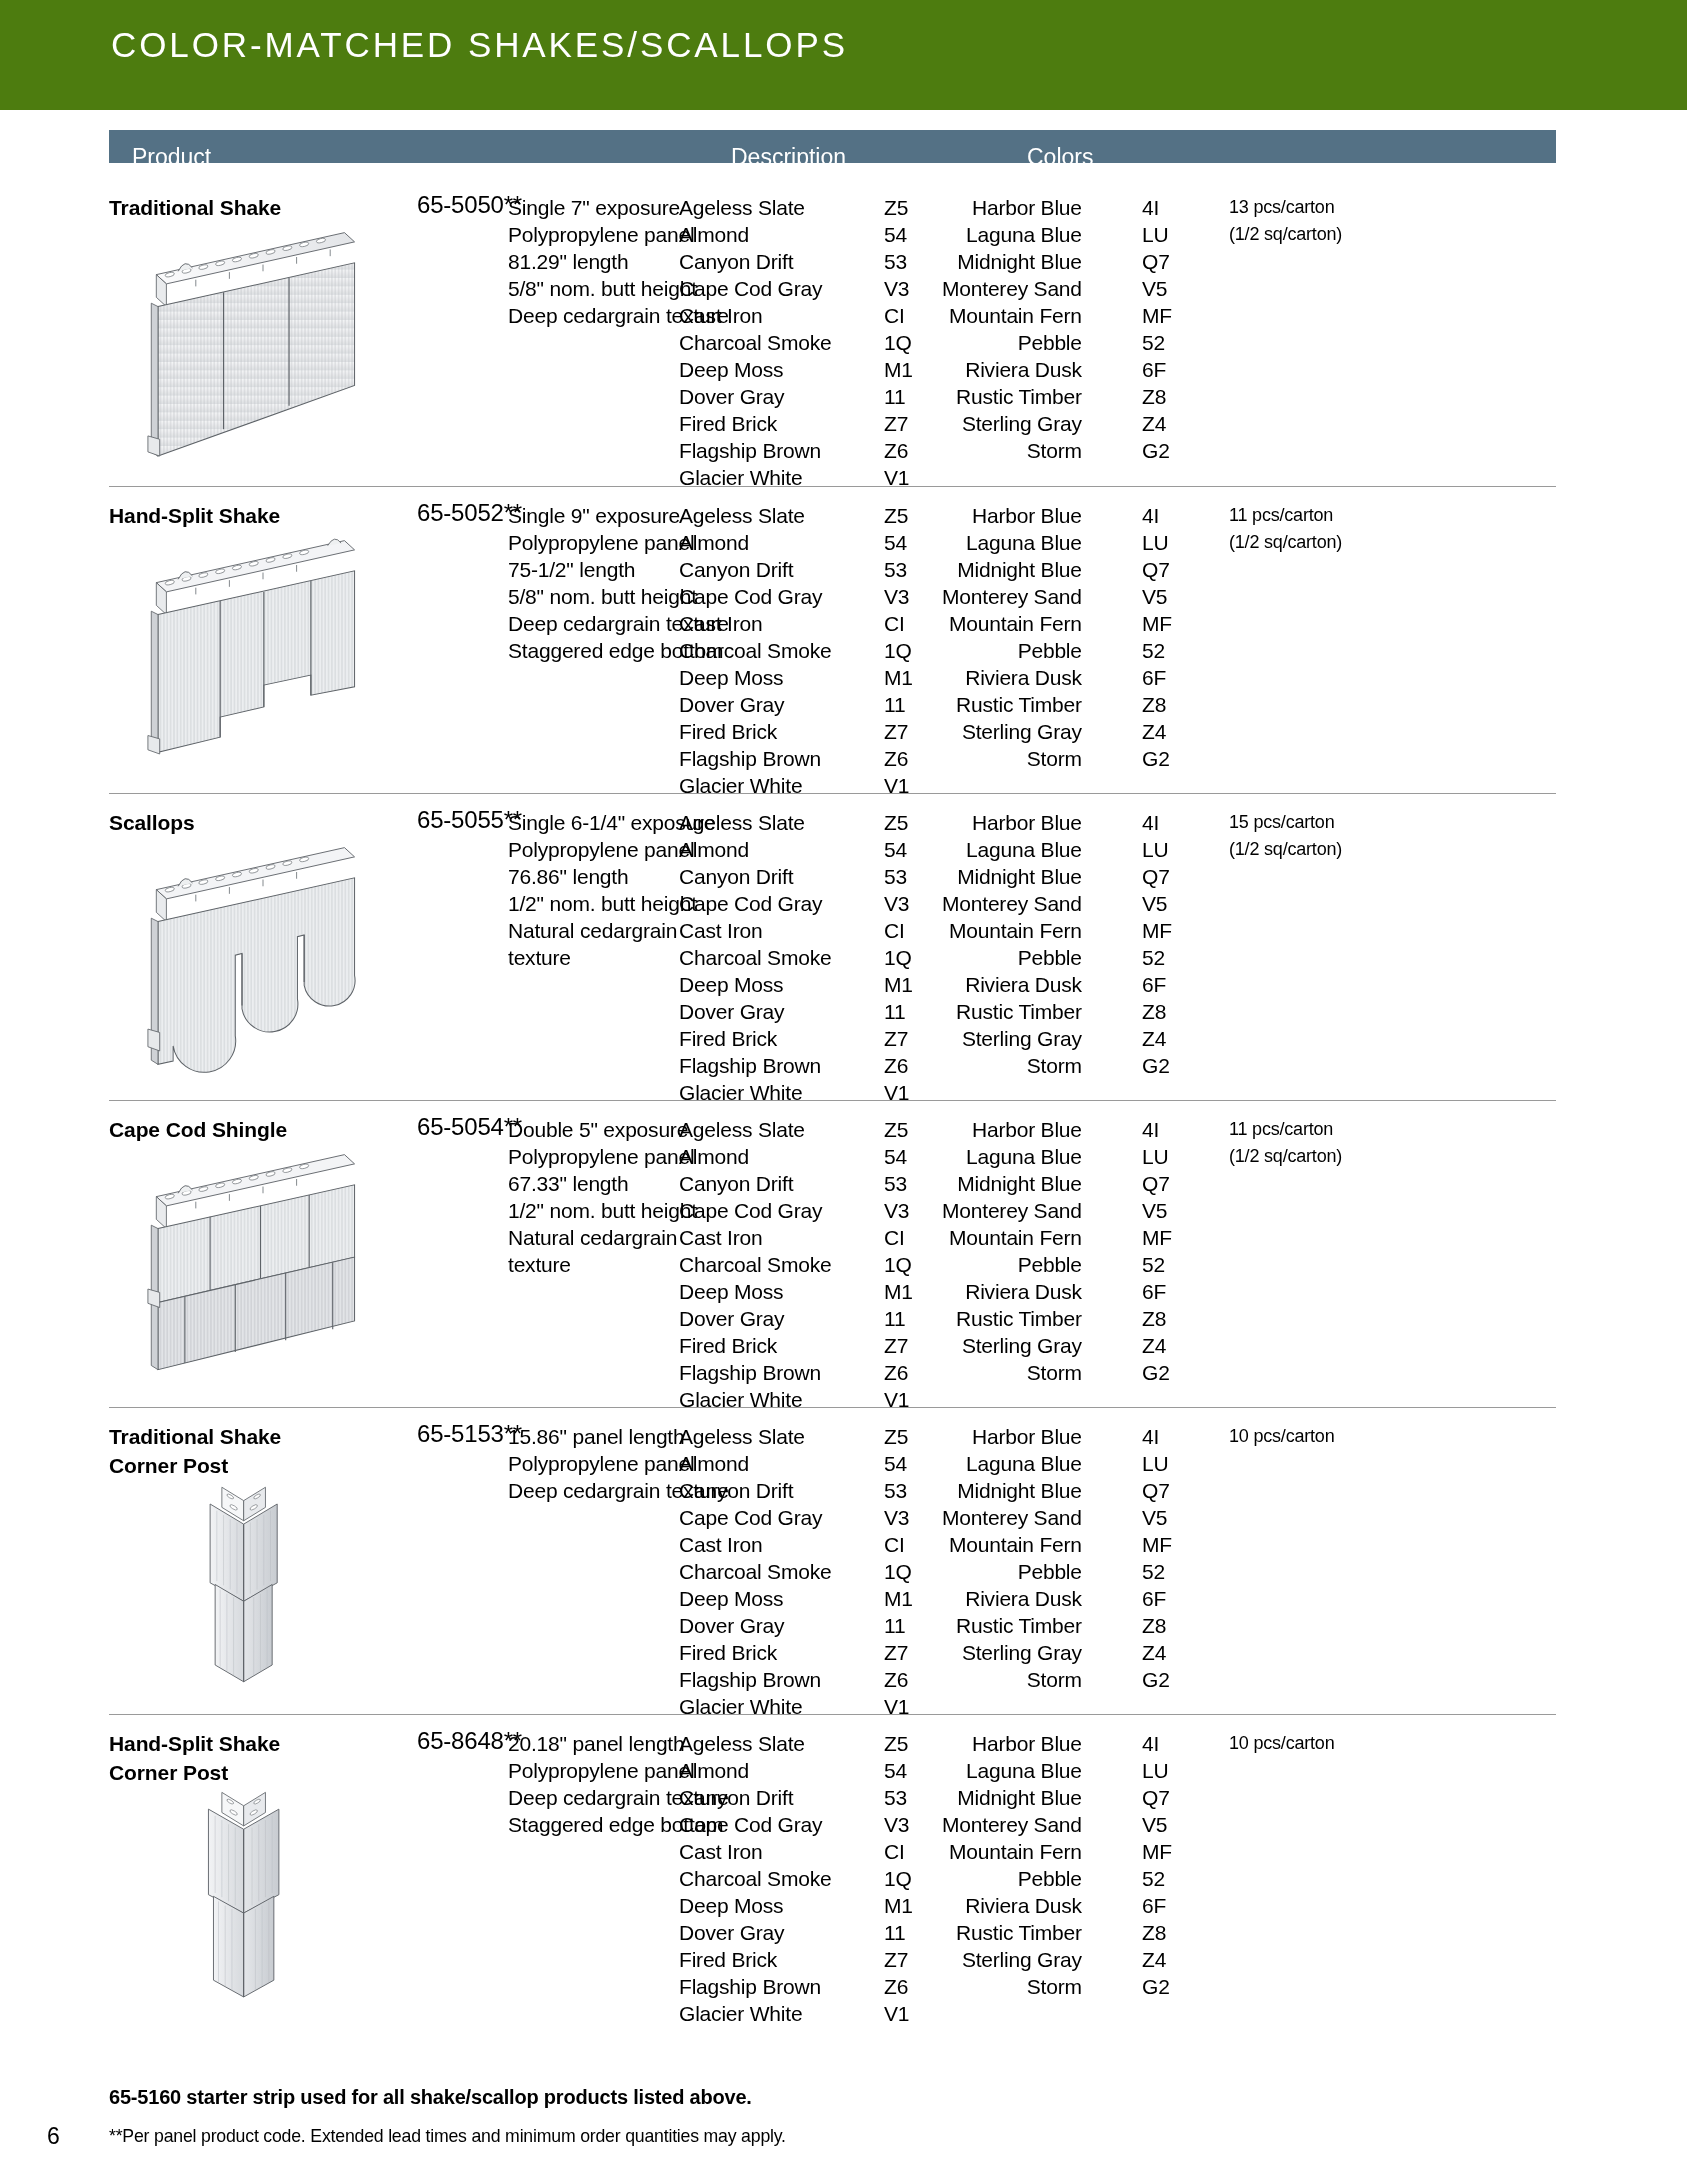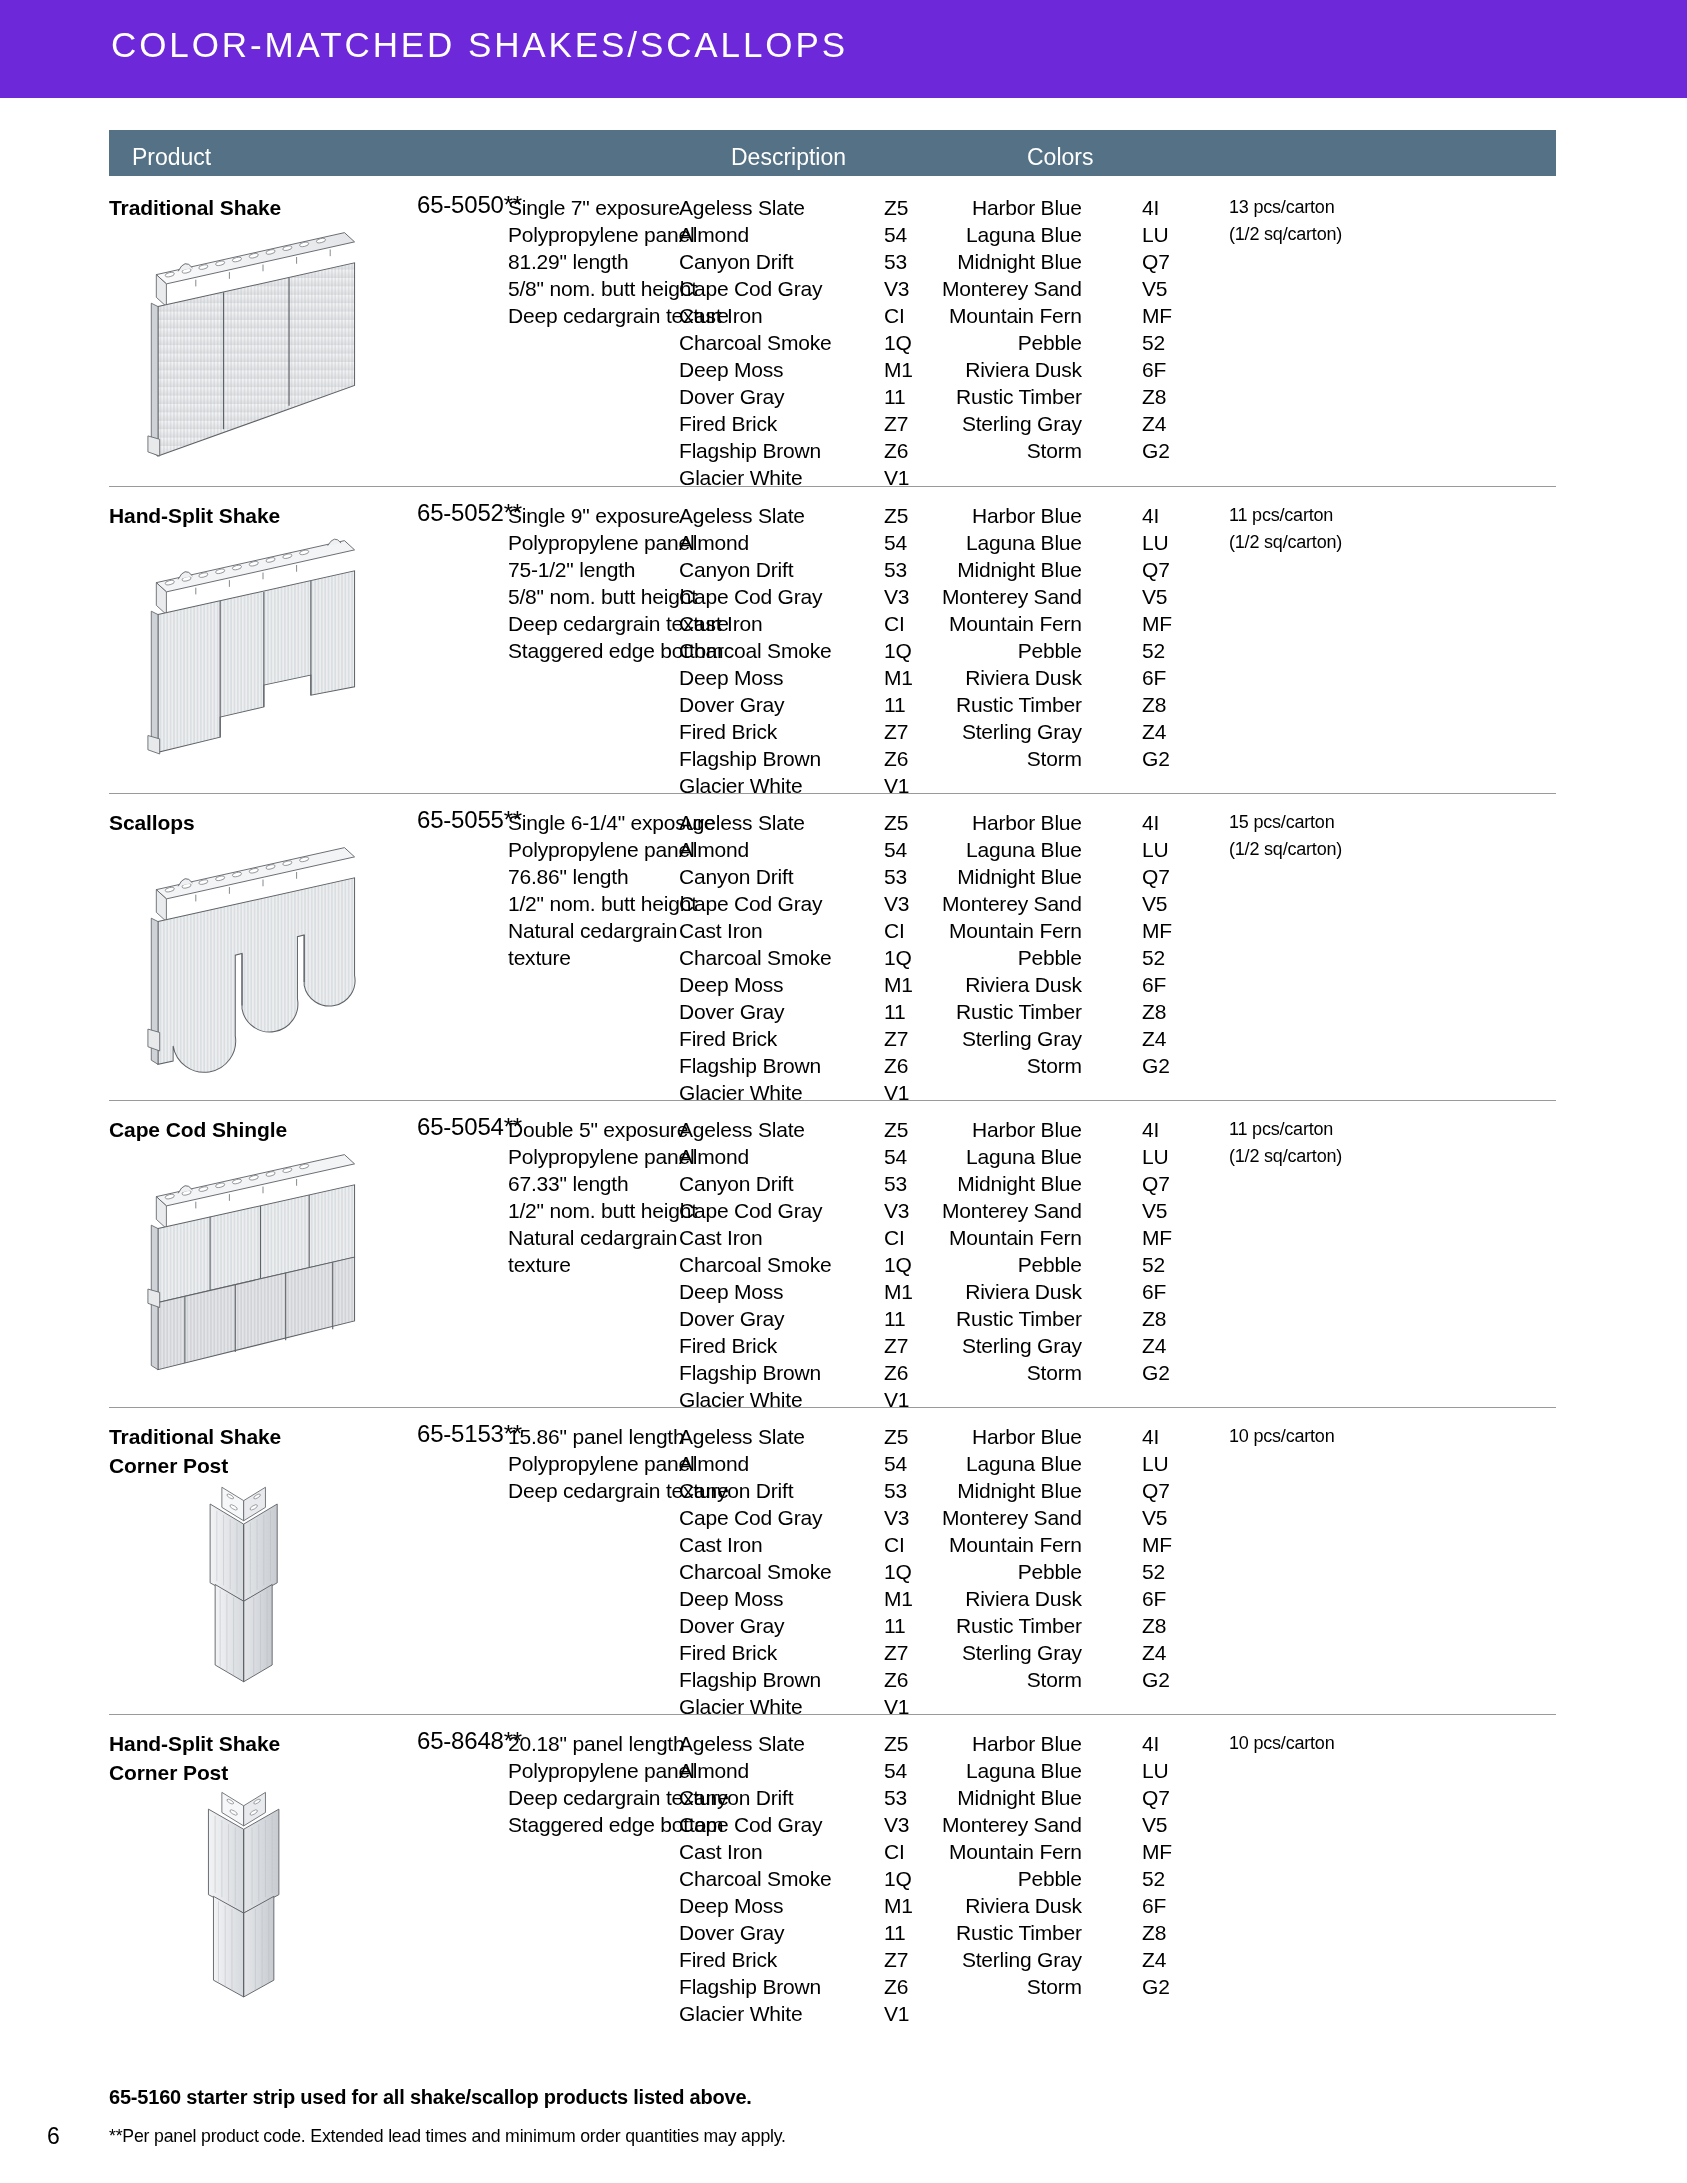--- a/index.html
+++ b/index.html
@@ -14,41 +14,41 @@
     color: #000000;
     position: relative;
     overflow: hidden;
   }
 
   
   .page-header {
     position: absolute;
     left: 0; top: 0;
     width: 1687px;
-    height: 98px;
-    background: #6d28d9;
+    height: 110px;
+    background: #4d7c0f;
   }
   .page-header .title {
     position: absolute;
     left: 111px;
     top: 25px;
     font-size: 35px;
     letter-spacing: 2.9px;
     color: #ffffff;
     font-weight: 400;
     white-space: nowrap;
   }
 
   
   .table-head {
     position: absolute;
     left: 109px;
     top: 130px;
     width: 1447px;
-    height: 46px;
+    height: 33px;
     background: #547185;
   }
   .table-head .th {
     position: absolute;
     top: 13.5px;
     color: #ffffff;
     font-size: 23px;
     font-weight: 400;
     white-space: nowrap;
   }

